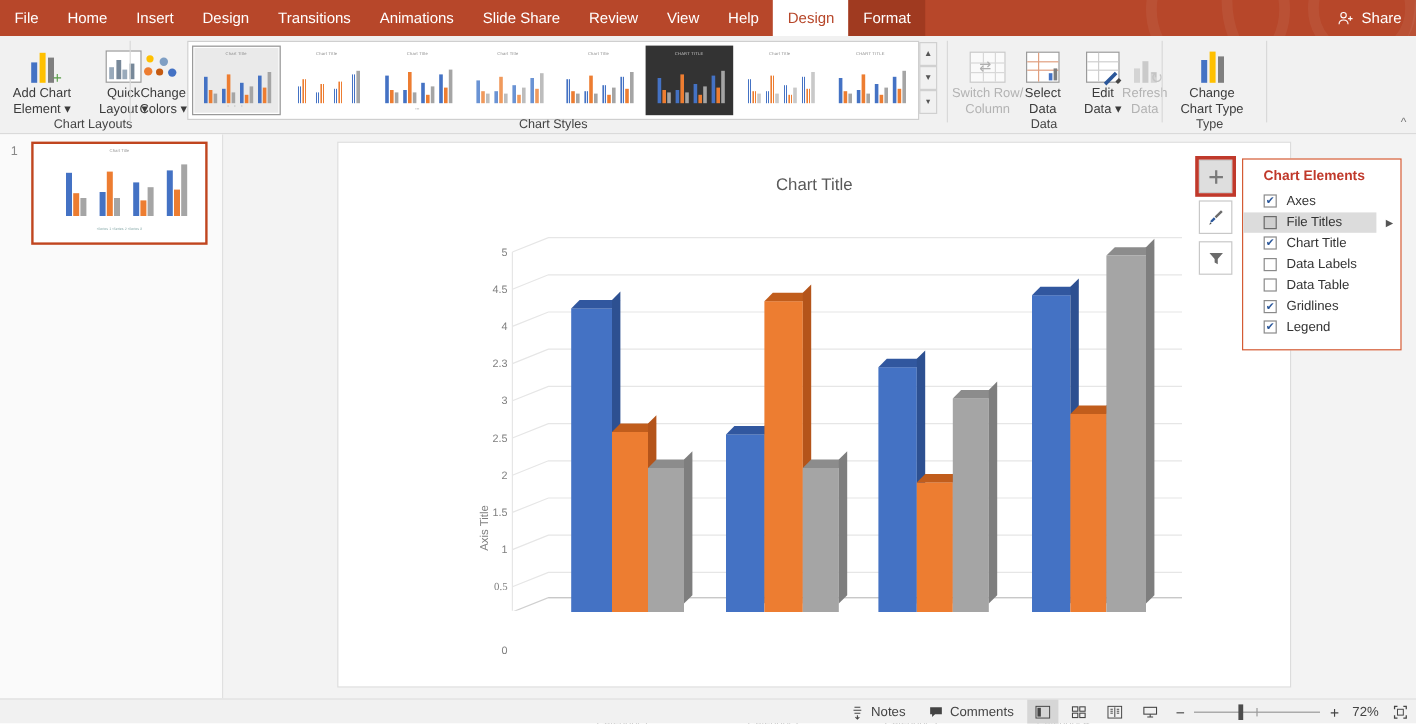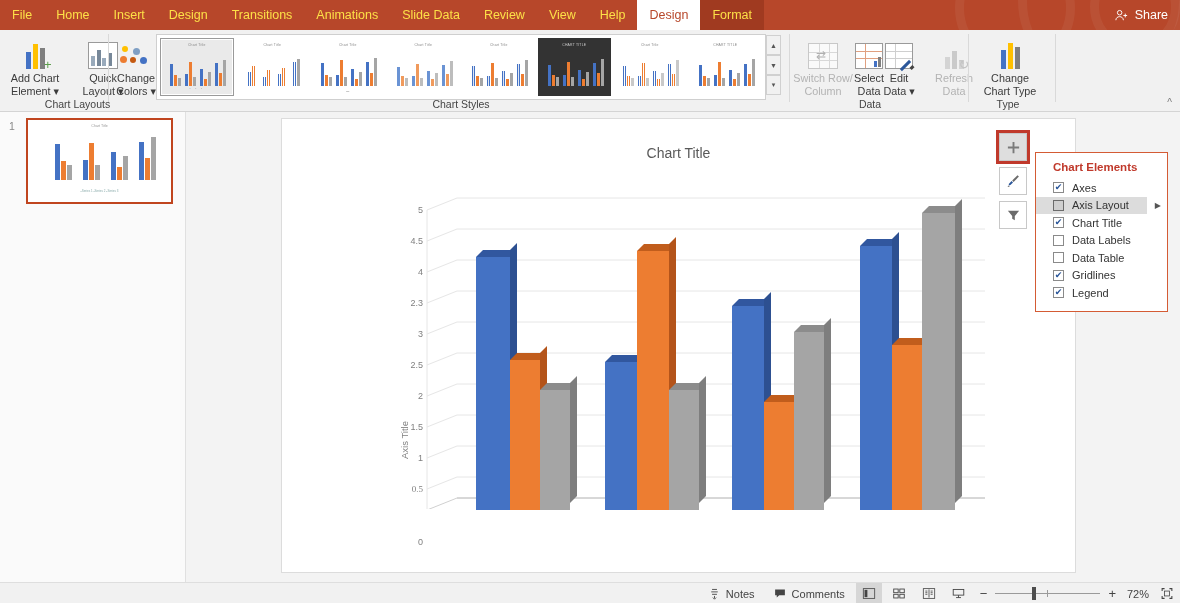--- a/index.html
+++ b/index.html
@@ -15,21 +15,21 @@
     position: absolute; top: 0; left: 0; width: 1180px; height: 30px;
     background: #b7472a; overflow: hidden;
   }
   .swoosh { position: absolute; border-radius: 50%; border: 9px solid rgba(255,255,255,0.055); }
   .sw1 { width: 120px; height: 120px; top: -52px; left: 955px; }
   .sw2 { width: 170px; height: 170px; top: -84px; left: 1018px; }
   .sw3 { width: 90px;  height: 90px;  top: -38px; left: 1090px; }
   .menu { position: absolute; top: 0; left: 0; height: 30px; display: flex; align-items: stretch; }
   .menu-item {
     display: flex; align-items: center; padding: 0 12px; height: 30px;
-    color: #fde047; font-size: 12.5px; white-space: nowrap; cursor: default;
+    color: #ffffff; font-size: 12.5px; white-space: nowrap; cursor: default;
   }
   .menu-item.active { background: #fff; color: #b7472a; }
   .menu-item.contextual { background: #a03a20; }
   .tellme { display: flex; align-items: center; gap: 7px; padding: 0 10px; height: 30px; color:#fff; font-size:12.5px;}
   .bulb { width: 13px; height: 13px; }
   .share {
     position: absolute; right: 12px; top: 0; height: 30px;
     display: flex; align-items: center; gap: 6px; color: #fff; font-size: 12.5px;
   }
 
@@ -160,21 +160,21 @@
     <div class="swoosh sw2"></div>
     <div class="swoosh sw3"></div>
 
     <div class="menu">
       <div class="menu-item">File</div>
       <div class="menu-item">Home</div>
       <div class="menu-item">Insert</div>
       <div class="menu-item">Design</div>
       <div class="menu-item">Transitions</div>
       <div class="menu-item">Animations</div>
-      <div class="menu-item">Slide Data</div>
+      <div class="menu-item">Slide Share</div>
       <div class="menu-item">Review</div>
       <div class="menu-item">View</div>
       <div class="menu-item">Help</div>
       <div class="menu-item active">Design</div>
       <div class="menu-item contextual">Format</div>
     </div>
 
     <div class="share">
       <svg width="15" height="15" viewBox="0 0 16 16">
         <circle cx="6" cy="5" r="2.4" fill="none" stroke="#fff" stroke-width="1"></circle>
@@ -480,21 +480,21 @@
               <div style="position:absolute;right:1px;bottom:1px;display:flex;align-items:flex-end;gap:1px;">
                 <i style="display:block;width:3px;height:6px;background:#4472c4;"></i>
                 <i style="display:block;width:3px;height:10px;background:#7f7f7f;"></i>
               </div>
             </div>
           </div>
           <div>Select</div>
           <div>Data</div>
         </div>
 
-        <div class="bigbtn" style="left:88px;width:42px;">
+        <div class="bigbtn" style="left:108px;width:42px;">
           <div class="ic">
             <div style="width:28px;height:26px;border:1px solid #9a9a9a;background:#fff;position:relative;">
               <div style="position:absolute;left:0;right:0;top:7px;height:1px;background:#cfcfcf;"></div>
               <div style="position:absolute;left:0;right:0;top:14px;height:1px;background:#cfcfcf;"></div>
               <div style="position:absolute;top:0;bottom:0;left:9px;width:1px;background:#cfcfcf;"></div>
               <div style="position:absolute;right:-2px;bottom:-1px;width:15px;height:15px;">
                 <div style="position:absolute;right:2px;bottom:2px;width:13px;height:3px;background:#2b579a;transform:rotate(-45deg);"></div>
                 <div style="position:absolute;right:0px;bottom:0px;width:4px;height:3px;background:#444;transform:rotate(-45deg);"></div>
               </div>
             </div>
@@ -696,33 +696,33 @@
           <path d="M4 12.5l-1.6 1.6 2.2-.5z" fill="#444"></path>
         </svg>
       </div>
       <div class="fbtn">
         <svg width="15" height="15" viewBox="0 0 16 16">
           <path d="M2 3h12l-4.6 5.4V13L6.6 11.4V8.4z" fill="#6b6b6b"></path>
         </svg>
       </div>
     </div>
 
-    <div class="cepanel" style="top:40px;">
+    <div class="cepanel" style="top:20px;">
       <div class="cehead">Chart Elements</div>
 
       <div class="cerow">
         <span class="cbox">
             <span>✔</span>
           </span>
         <span>Axes</span>
       </div>
 
       <div class="cerow hover">
         <span class="cbox"></span>
-        <span>Axis Layout</span>
+        <span>File Titles</span>
         <span class="subarrow">▶</span>
       </div>
 
       <div class="cerow">
         <span class="cbox">
             <span>✔</span>
           </span>
         <span>Chart Title</span>
       </div>
 

